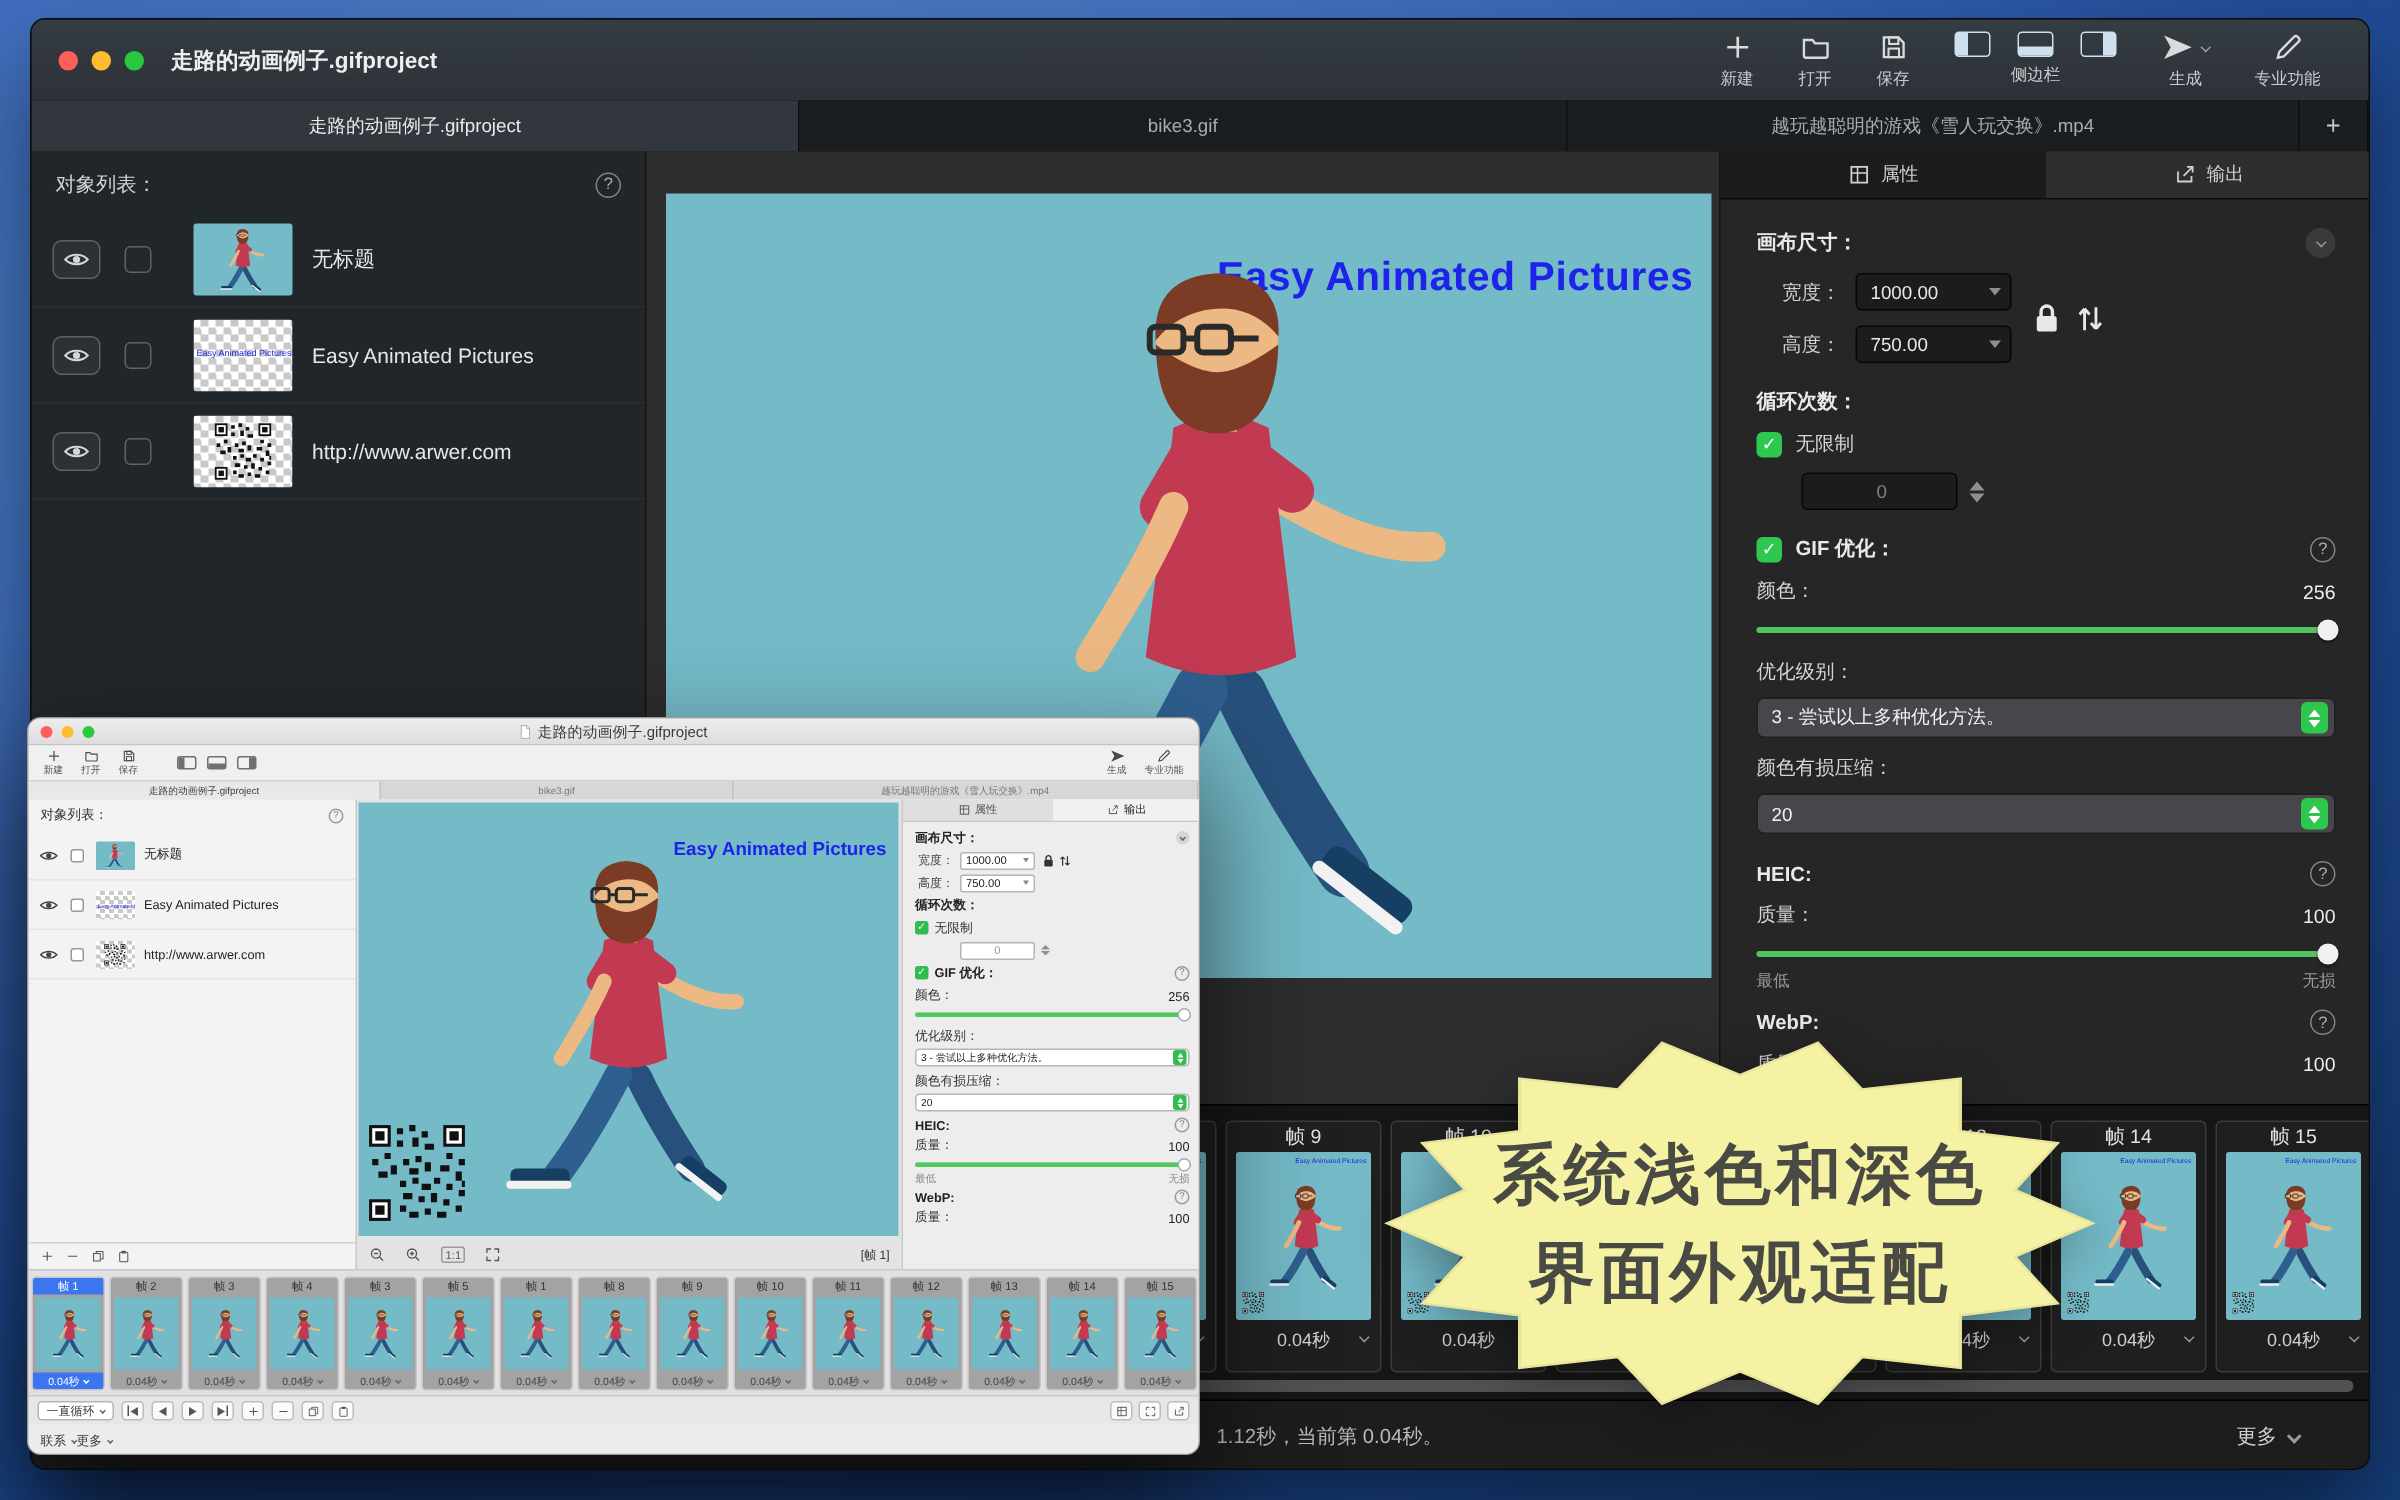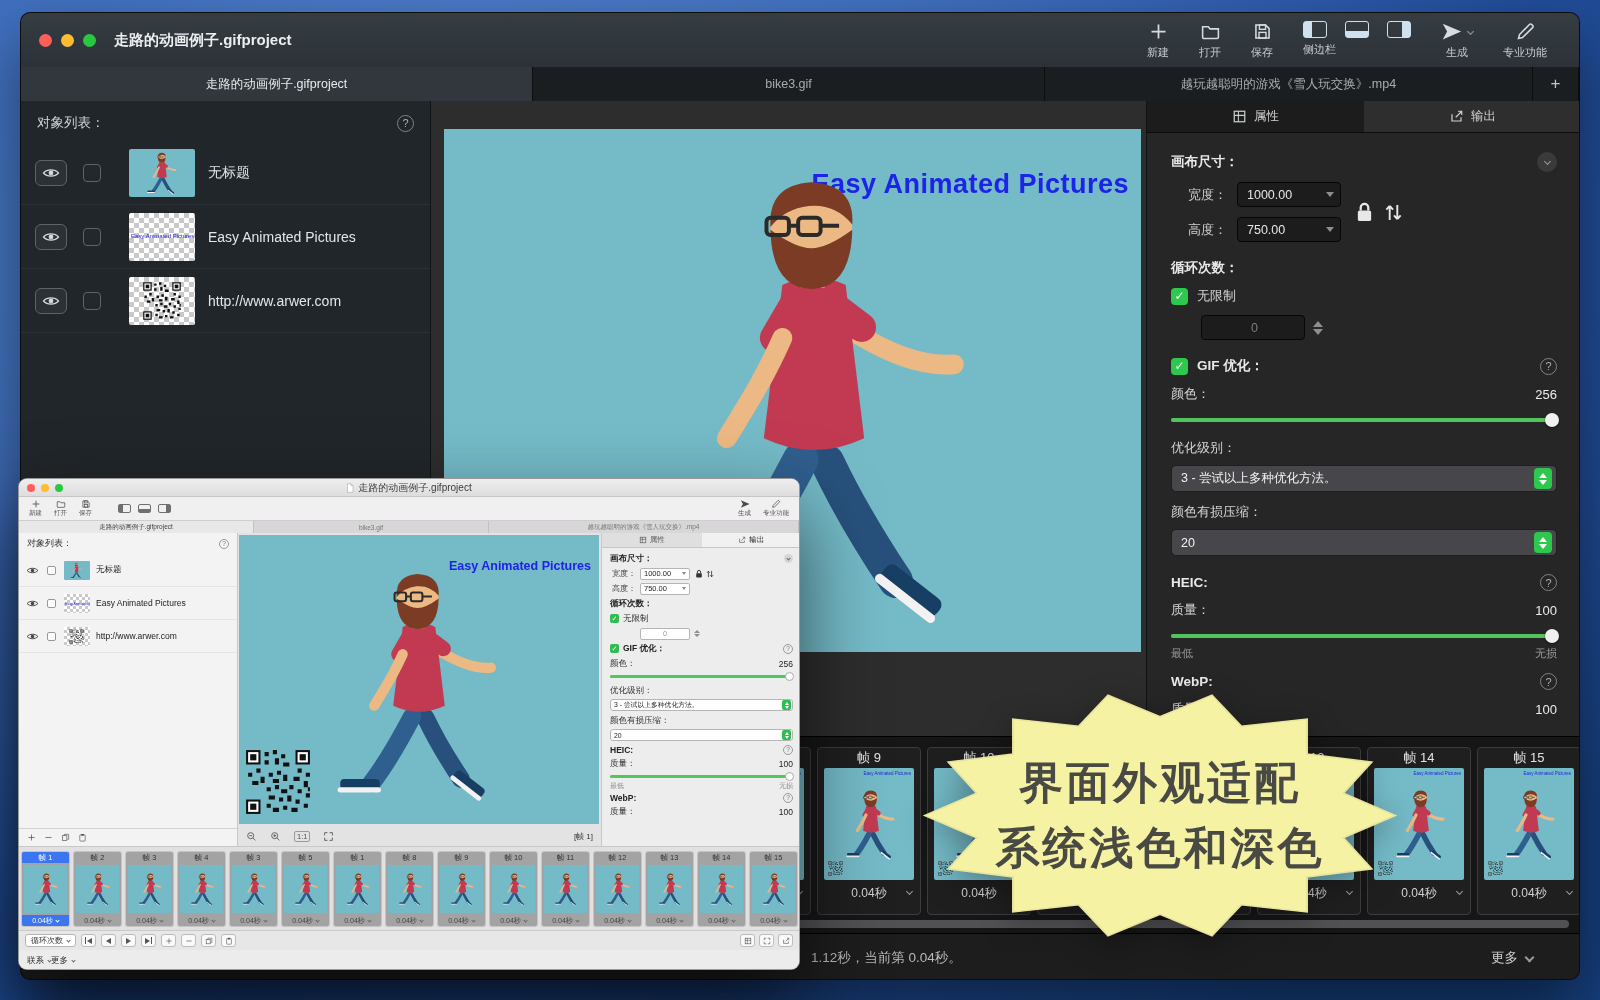--- a/index.html
+++ b/index.html
@@ -21,21 +21,21 @@
   .dk-titlebar{position:absolute;left:0;top:0;width:100%;height:54px;background:linear-gradient(#353c42,#2c3237);
                display:flex;align-items:center;padding:0 18px;}
   .lights{display:flex;gap:9px;align-items:center;}
   .light{width:13px;height:13px;border-radius:50%;display:inline-block;}
   .light.r{background:#ff5f57;} .light.y{background:#febc2e;} .light.g{background:#28c840;}
   .dk-title{margin-left:18px;font-size:15px;font-weight:700;color:#eceeef;}
   .dk-toolbar{margin-left:auto;display:flex;align-items:flex-start;gap:30px;padding-right:14px;}
   .tbtn{display:flex;flex-direction:column;align-items:center;gap:3px;color:#d7dbde;cursor:default;}
   .tbtn svg{width:21px;height:21px;color:#d7dbde;}
   .tlabel{font-size:11px;color:#c7cbcf;white-space:nowrap;}
-  .sb-group{display:flex;flex-direction:column;gap:4px;}
+  .sb-group{display:flex;flex-direction:column;align-items:center;gap:4px;}
   .sb-icons{display:flex;gap:18px;}
   .sbico{width:24px;height:17px;border:1.5px solid #cfe0ef;border-radius:3px;position:relative;display:inline-block;}
   .sbico i{position:absolute;background:#cfe0ef;}
   .sbico.left i{left:0;top:0;bottom:0;width:8px;}
   .sbico.bottom i{left:0;right:0;bottom:0;height:6px;}
   .sbico.right i{right:0;top:0;bottom:0;width:8px;}
   .gen-wrap{display:flex;align-items:flex-start;gap:6px;}
   .gen-chev{margin-top:8px;}
 
   .dk-tabs{position:absolute;left:0;top:54px;width:100%;height:34px;background:#121416;display:flex;}
@@ -1224,21 +1224,21 @@
           </div>
           <div class="lt-cell-dur">
             <span>0.04秒</span>
             <i class="chev xs"></i>
           </div>
         </div>
     </div>
 
     <div class="lt-controls">
       <div class="lt-loop">
-        <span>循环次数</span>
+        <span>一直循环</span>
         <i class="chev xs"></i>
       </div>
       <span class="ltc">
           <i class="vbar"></i>
           <i class="tri-l"></i>
         </span>
       <span class="ltc">
           <i class="tri-l"></i>
         </span>
       <span class="ltc">
@@ -1297,18 +1297,18 @@
         <i class="chev xs"></i>
       </span>
     </div>
   </section>
 
   <div class="callout">
     <svg viewBox="0 0 500 320" preserveAspectRatio="none">
       <polygon fill="#f6f2a3" stroke="#eae49b" stroke-width="2" points="490,160 437,188 466,227 400,237 400,281 333,272 303,311 250,284 197,311 167,272 100,281 100,237 34,227 63,188 10,160 63,132 34,93 100,83 100,39 167,48 197,9 250,36 303,9 333,48 400,39 400,83 466,93 437,132"></polygon>
     </svg>
     <div class="txt">
+      <div>系统浅色和深色</div>
       <div>界面外观适配</div>
-      <div>系统浅色和深色</div>
     </div>
   </div>
 
 </div>
 
 </body></html>

